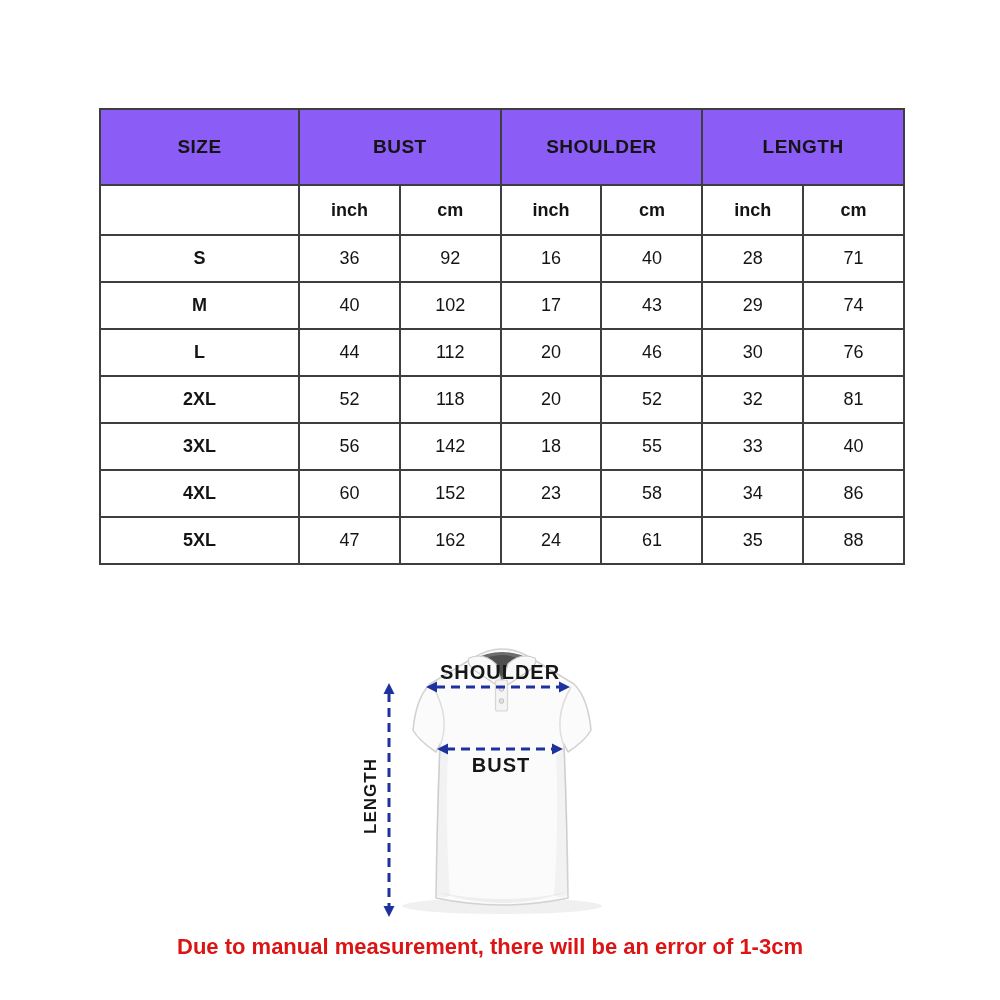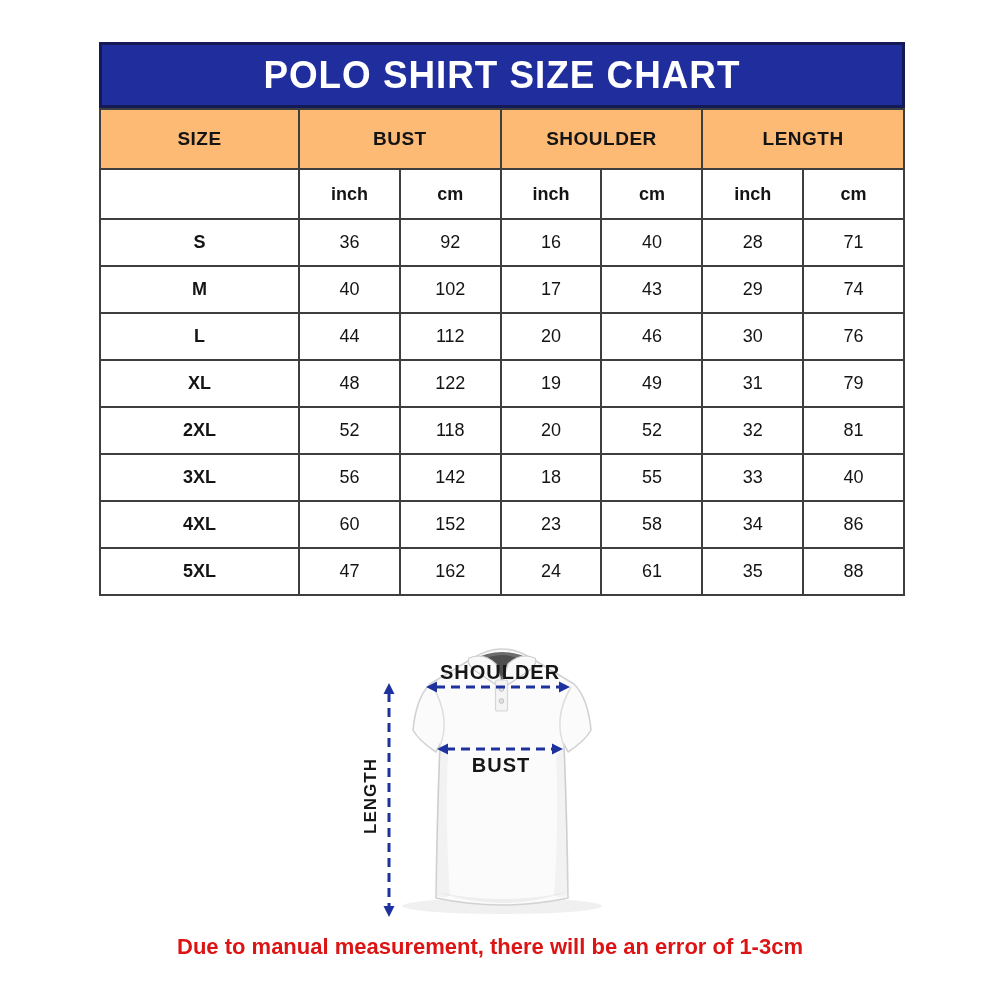--- a/index.html
+++ b/index.html
@@ -31,21 +31,21 @@
     position: absolute; left: 99px; top: 108px; width: 806px;
     border-collapse: collapse; table-layout: fixed;
   }
   table.size-table th, table.size-table td {
     border: 2px solid #3e3e3e;
     text-align: center; vertical-align: middle;
     padding: 0;
     font-size: 18px;
   }
   tr.cat-row th {
-    height: 60px; background: #fdba74;
+    height: 76px; background: #8b5cf6;
     font-size: 19px; font-weight: bold; letter-spacing: 0.5px;
   }
   tr.unit-row td { height: 50px; font-weight: bold; border-radius: 15px; }
   tbody.data-body td { height: 47px; font-weight: normal; }
   tbody.data-body td.size-cell { font-weight: bold; }
 
   
   svg.shirt-svg { position: absolute; left: 353px; top: 636px; }
   .diagram-label {
     font-family: "Liberation Sans", sans-serif;
@@ -58,23 +58,20 @@
     text-align: center;
     font-size: 22px; font-weight: bold;
     white-space: nowrap;
   }
 </style>
 </head>
 <body>
 
 <div class="page">
 
-  <div class="banner" style="background: rgb(32, 46, 157); border-color: rgb(19, 26, 85);">
-    <span style="color: rgb(255, 255, 255);">POLO SHIRT SIZE CHART</span>
-  </div>
 
   <table class="size-table">
     <colgroup>
       <col style="width:199px">
       <col>
         <col>
         <col>
         <col>
         <col>
         <col>
@@ -118,29 +115,20 @@
         <tr>
           <td class="size-cell">L</td>
           <td>44</td>
           <td>112</td>
           <td>20</td>
           <td>46</td>
           <td>30</td>
           <td>76</td>
         </tr>
         <tr>
-          <td class="size-cell">XL</td>
-          <td>48</td>
-          <td>122</td>
-          <td>19</td>
-          <td>49</td>
-          <td>31</td>
-          <td>79</td>
-        </tr>
-        <tr>
           <td class="size-cell">2XL</td>
           <td>52</td>
           <td>118</td>
           <td>20</td>
           <td>52</td>
           <td>32</td>
           <td>81</td>
         </tr>
         <tr>
           <td class="size-cell">3XL</td>

